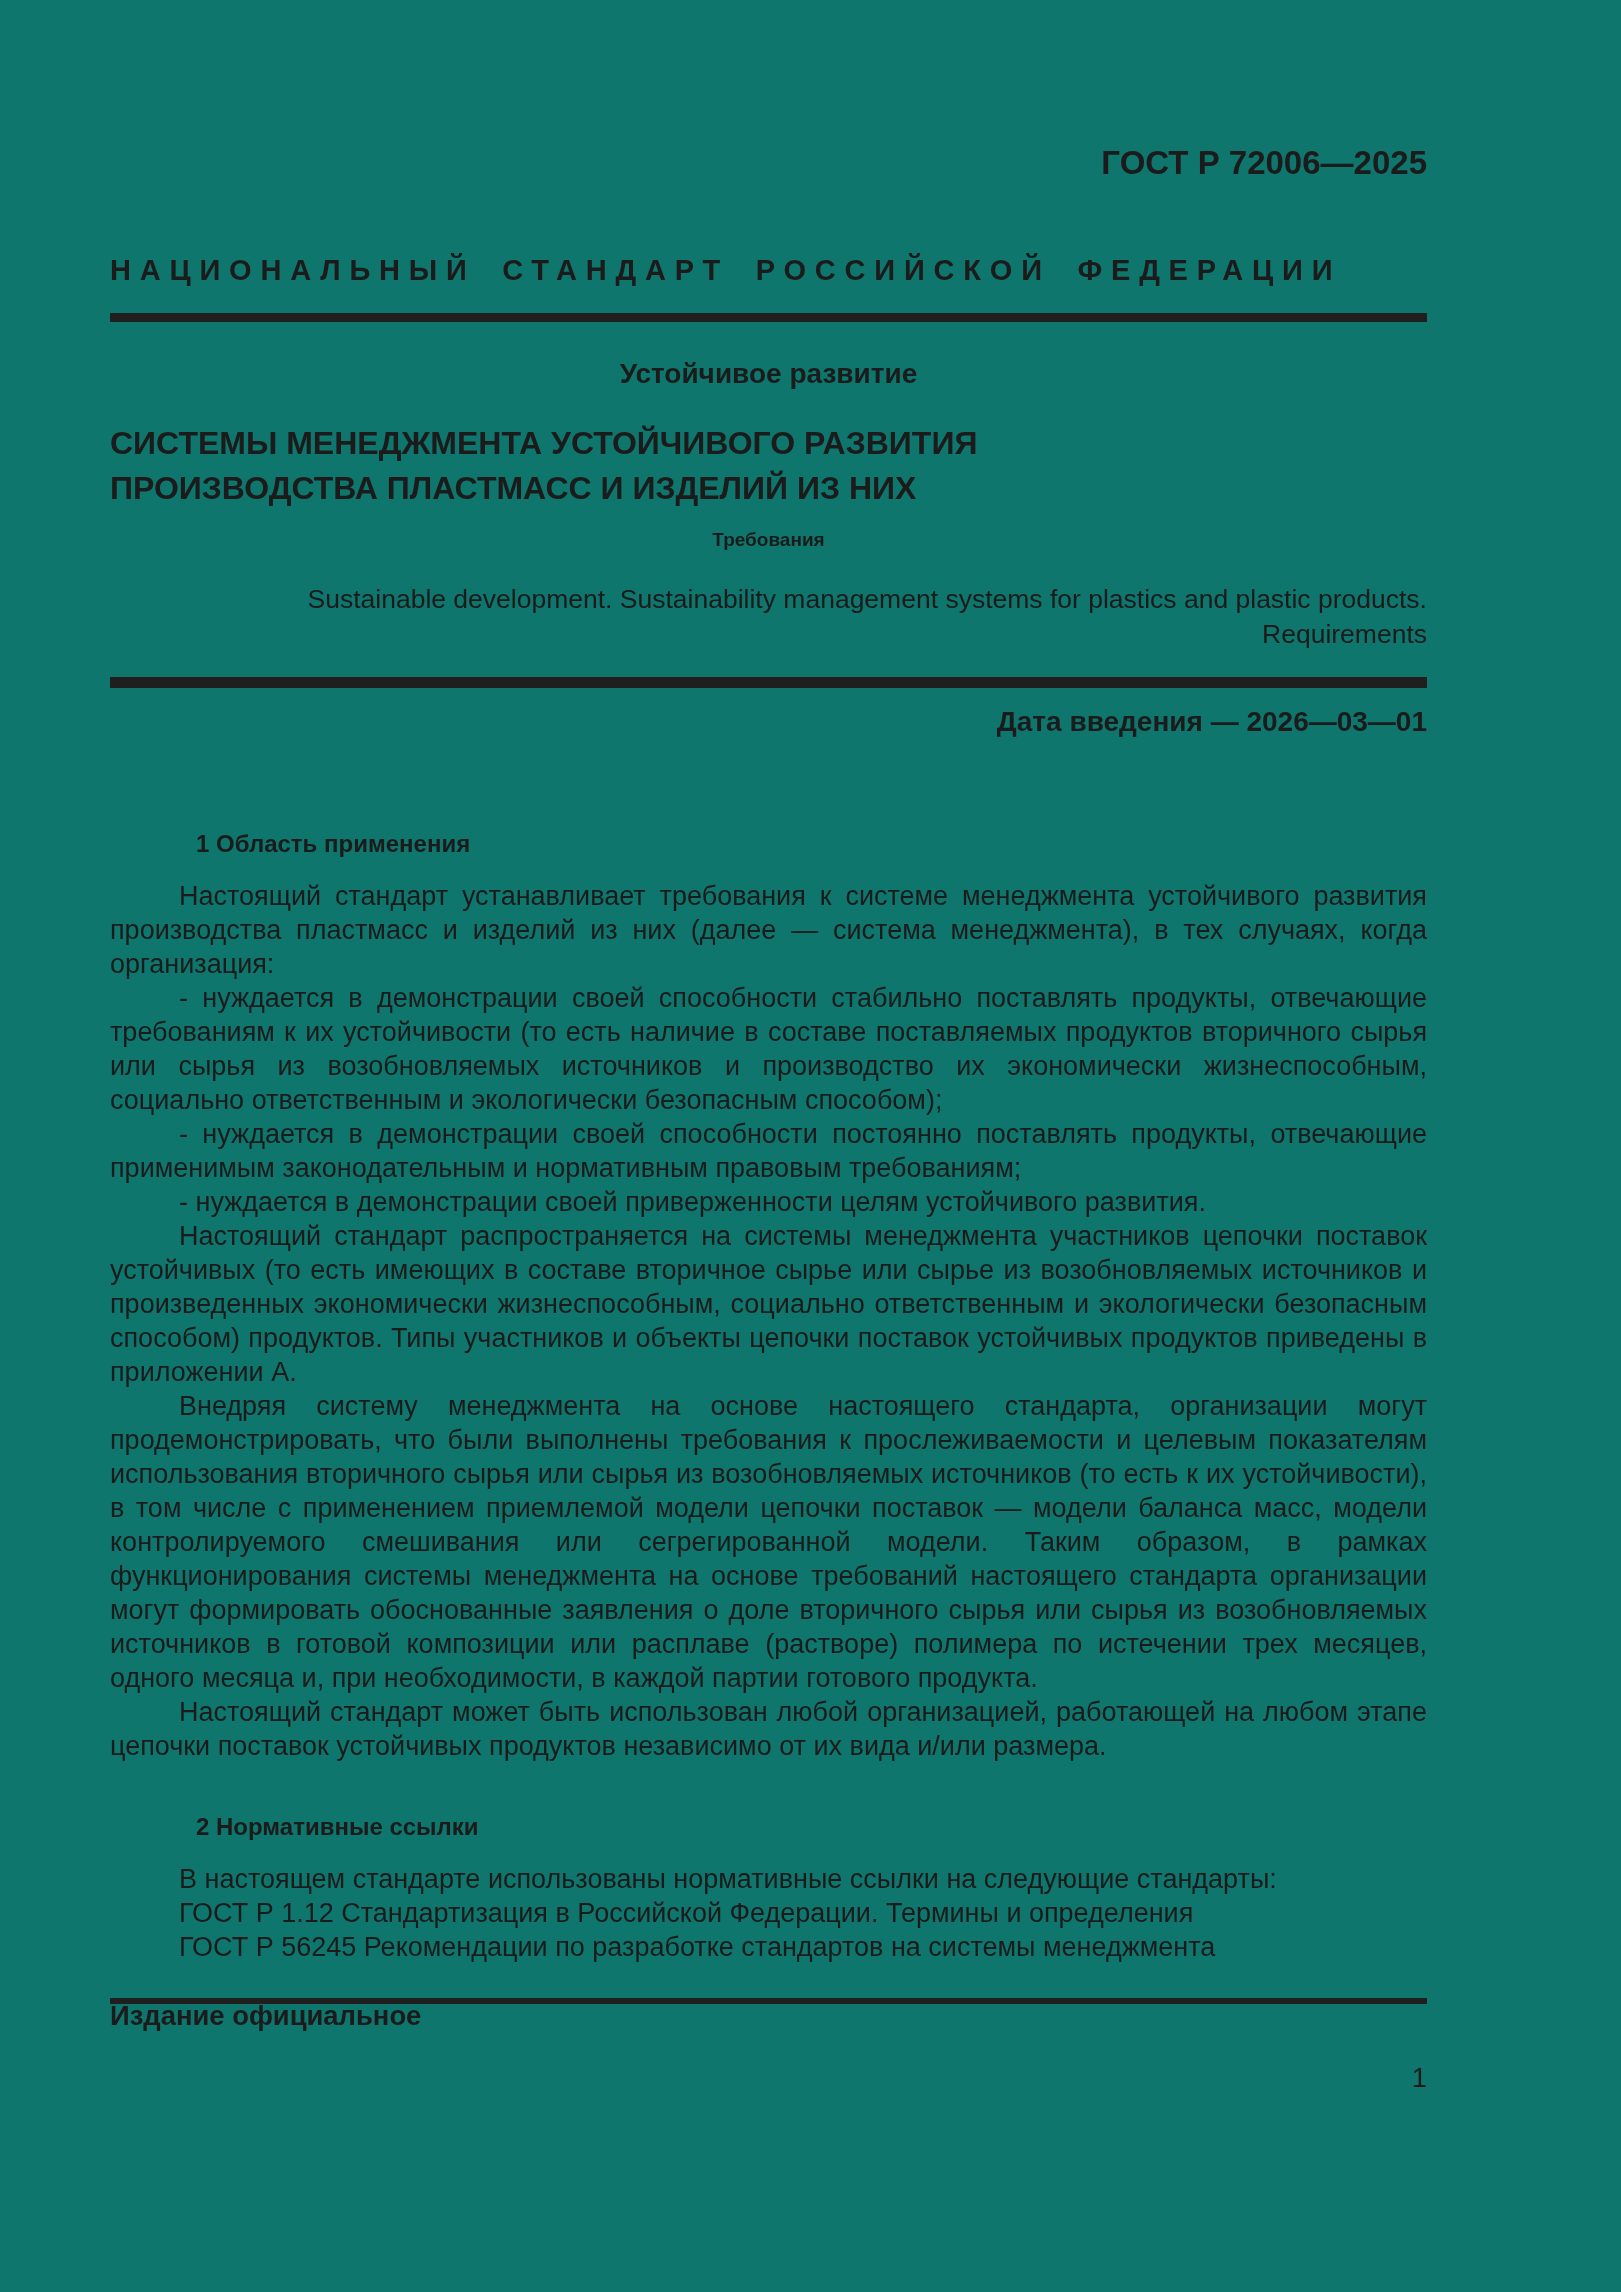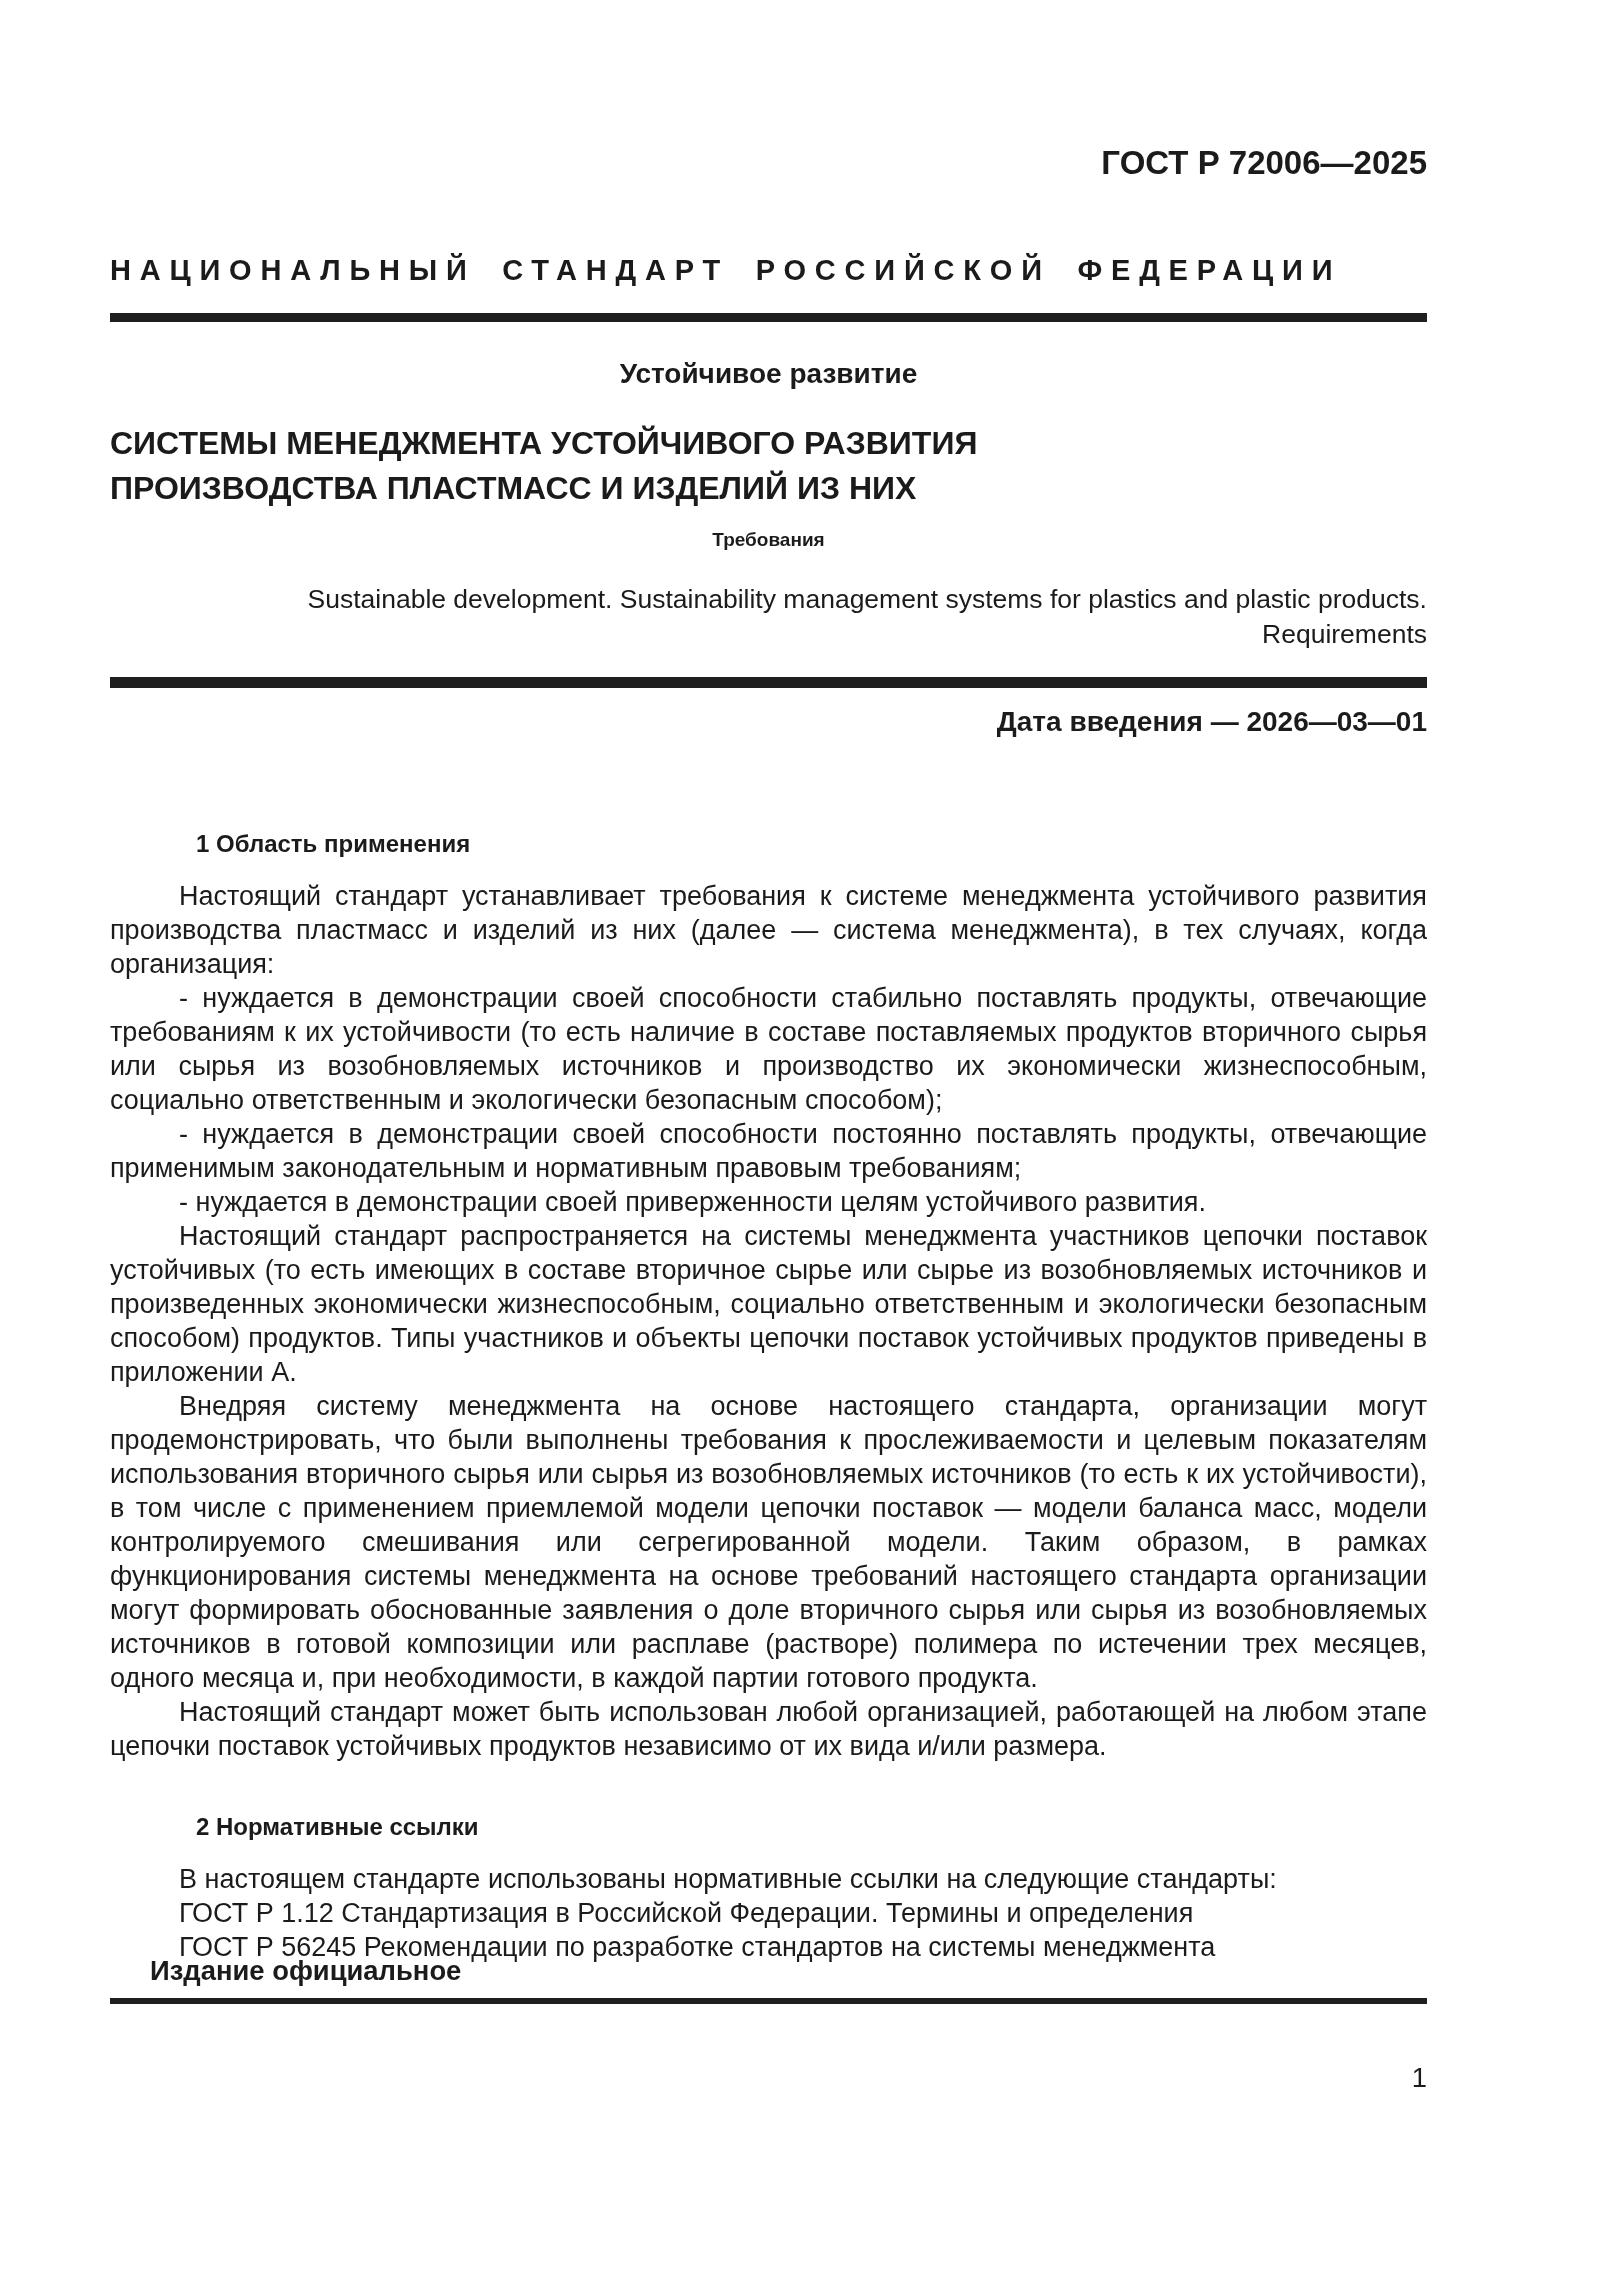--- a/index.html
+++ b/index.html
@@ -1,20 +1,20 @@
 <!DOCTYPE html>
 <html lang="ru"><head>
 <meta charset="utf-8">
 <style>
   html, body { margin: 0; padding: 0; background: #e8e8e8; }
   .page {
     position: relative;
     width: 1621px;
     height: 2293px;
-    background: #ffffff;
+    background: #0f766e;
     font-family: "Liberation Sans", sans-serif;
     color: #1b1b1b;
     overflow: hidden;
   }
   .content {
     position: absolute;
     left: 110px;
     top: 0;
     width: 1317px;
   }
@@ -95,25 +95,24 @@
     position: absolute;
     left: 110px;
     width: 1317px;
     top: 1998px;
     height: 5.9px;
     background: #1f1f1f;
   }
   .edition-note {
     position: absolute;
     left: 110px;
-    top: 1955px;
+    top: 2000px;
     font-weight: bold;
     font-size: 27.4px;
     line-height: 31px;
-    margin-left: 40px;
   }
   .page-number {
     position: absolute;
     left: 110px;
     width: 1317px;
     top: 2062px;
     text-align: right;
     font-size: 27.4px;
     line-height: 31px;
   }

